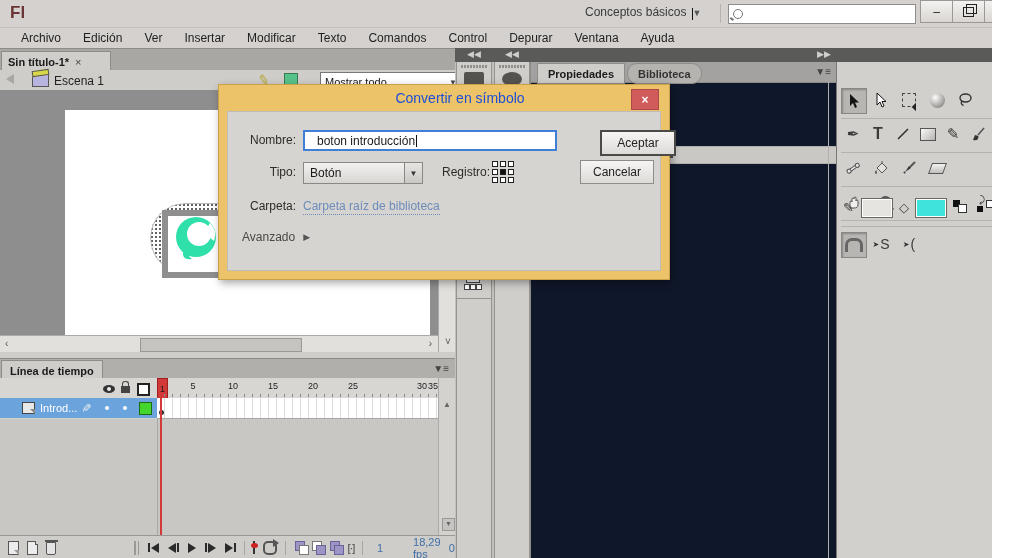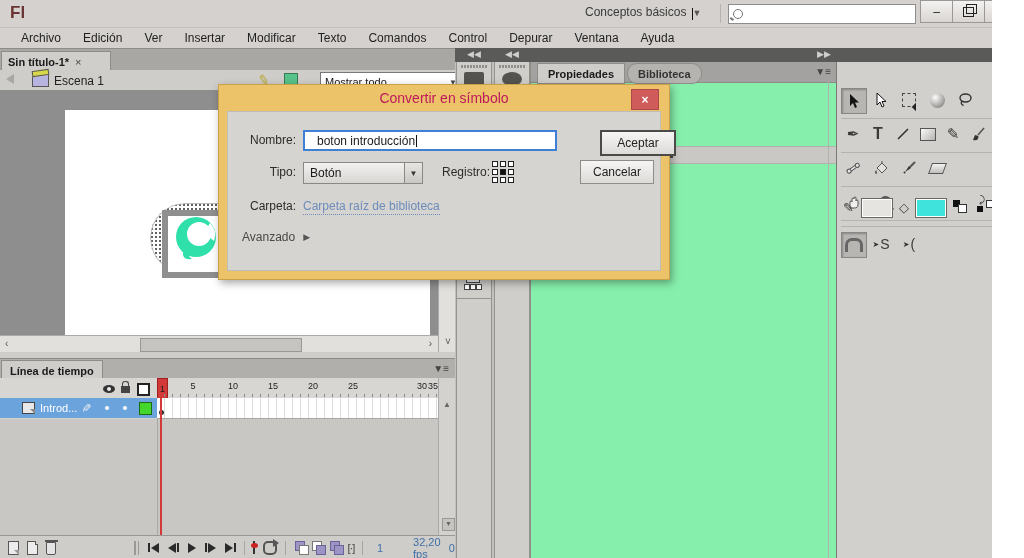--- a/index.html
+++ b/index.html
@@ -116,21 +116,21 @@
   
   .mid-col{left:455px;top:62px;width:75px;height:496px;background:#c3c1be;}
   .mini-strip{position:absolute;top:0;width:34px;height:496px;background:#d0cecb;border:1px solid #96948f;border-top:none;}
   .mini-grip{position:absolute;left:4px;top:3px;width:26px;height:3px;background:repeating-linear-gradient(90deg,#908e8b 0 2px,transparent 2px 3px);}
   .mini-icon-top{position:absolute;left:7px;top:10px;width:20px;height:14px;background:#55534f;border-radius:2px;}
   .align-ic{position:absolute;left:7px;top:210px;width:18px;height:18px;}
   .align-ic .r{position:absolute;left:2px;top:0;width:12px;height:9px;background:#f2f2f2;border:1px solid #444;}
   .align-ic .s{position:absolute;top:12px;width:4px;height:4px;background:#fff;border:1px solid #444;}
   .mini-sep{position:absolute;left:0;top:236px;width:100%;height:1px;background:#96948f;}
   
-  .props-dock{left:530px;top:62px;width:306px;height:496px;background:#86efac;border-left:1px solid #8e8b88;}
+  .props-dock{left:530px;top:62px;width:306px;height:496px;background:#0f172a;border-left:1px solid #8e8b88;}
   .props-tabstrip{position:absolute;left:0;top:0;width:100%;height:20px;background:#a4a2a0;border-bottom:1px solid #8e8b88;}
   .props-tab{position:absolute;top:1px;height:19px;display:flex;align-items:center;padding:0 10px;font-size:11px;font-weight:bold;border:1px solid #8e8b88;}
   .props-band{position:absolute;left:0;top:84px;width:100%;height:16px;background:#cac8c5;border-top:1px solid #b2b0ad;border-bottom:1px solid #b2b0ad;}
   .props-band-icon{position:absolute;left:134px;top:3px;width:8px;height:8px;background:#4a4a4a;border-radius:50% 0 0 50%;}
   .props-scroll-div{position:absolute;right:8px;top:20px;width:1px;height:476px;background:#b2b0ad;}
   
   .tools-dock{left:836px;top:62px;width:188px;height:496px;background:#d2d0cd;border-left:1px solid #7a7875;}
   .tools-tabstrip{position:absolute;left:0;top:0;width:100%;height:20px;background:#a4a2a0;border-bottom:1px solid #8e8b88;}
   .tools-tab{position:absolute;left:2px;top:1px;height:19px;display:flex;align-items:center;padding:0 10px;font-size:11px;font-weight:bold;background:#d2d0cd;border:1px solid #8e8b88;border-bottom:none;}
   .tool{position:absolute;width:24px;height:24px;display:flex;align-items:center;justify-content:center;color:#3c3a38;}
@@ -153,21 +153,21 @@
   .bw-ic .blk{position:absolute;left:0;top:0;width:7px;height:7px;background:#111;}
   .bw-ic .wht{position:absolute;left:5px;top:4px;width:7px;height:7px;background:#fff;border:1px solid #333;}
   .swap-ic{position:absolute;width:18px;height:14px;}
   .swap-ic .a{position:absolute;left:0;top:6px;width:6px;height:6px;background:#111;}
   .swap-ic .b2{position:absolute;left:9px;top:0px;width:6px;height:6px;background:#fff;border:1px solid #333;}
   .swap-ic::after{content:"⤸";position:absolute;left:2px;top:-6px;font-size:10px;color:#333;}
   .magnet{width:12px;height:11px;border:3px solid #666;border-top:none;border-radius:0 0 7px 7px;transform:rotate(180deg);}
   .arrow-pre{font-size:8px;margin-right:1px;color:#333;}
   
   .dialog{left:218px;top:84px;width:450px;height:194px;background:var(--accent-orange,#ecc368);border:1px solid #c9a14a;box-shadow:2px 3px 8px rgba(0,0,0,.35);z-index:10;}
-  .dialog-title{position:absolute;left:0;top:0;width:100%;height:26px;display:flex;align-items:center;justify-content:center;font-size:14px;color:#be185d;}
+  .dialog-title{position:absolute;left:16px;top:0;width:100%;height:26px;display:flex;align-items:center;justify-content:center;font-size:14px;color:#1d4ed8;}
   .dialog-close{position:absolute;right:10px;top:4px;width:26px;height:19px;background:var(--close-red,#cf5b5b);border:1px solid #b04848;
       color:#fff;font-size:12px;font-weight:bold;display:flex;align-items:center;justify-content:center;}
   .dialog-body{position:absolute;left:8px;top:26px;width:432px;height:158px;background:#d6d4d1;border:1px solid #bfbdba;}
   .dlg-label{position:absolute;width:60px;text-align:right;color:#2e2c2a;}
   .dlg-input{position:absolute;left:75px;top:18px;width:238px;height:17px;background:#fff;border:2px solid #3f7fd6;display:flex;align-items:center;padding-left:12px;font-size:12px;}
   .caret{display:inline-block;width:1px;height:12px;background:#111;margin-left:1px;}
   .dlg-btn{position:absolute;left:352px;width:72px;height:22px;background:linear-gradient(#f6f5f4,#dddbd8);border:1px solid #8f8d8a;
       display:flex;align-items:center;justify-content:center;font-size:12px;color:#222;}
   .dlg-btn.default{border:2px solid #4a4a48;}
   .dropdown{position:absolute;left:75px;top:50px;width:118px;height:20px;background:linear-gradient(#f2f1f0,#d8d6d3);border:1px solid #8a8885;display:flex;align-items:center;}
@@ -338,21 +338,21 @@
         <span class="f" style="left:0;top:0;"></span>
         <span class="b" style="left:4px;top:4px;"></span>
       </span>
     <span class="onion">
         <span class="b"></span>
         <span class="b" style="left:4px;top:4px;"></span>
       </span>
     <span class="onion-brk">[·]</span>
     <span class="vbar-sep"></span>
     <span class="bb-num" style="margin-left:14px;">1</span>
-    <span class="bb-num" style="margin-left:30px;">32,20 fps</span>
+    <span class="bb-num" style="margin-left:30px;">18,29 fps</span>
     <span class="bb-num" style="margin-left:6px;">0</span>
   </div>
 
   <div class="abs dock-header">
     <span style="left:12px;">◀◀</span>
     <span style="left:50px;">◀◀</span>
     <span style="left:362px;">▶▶</span>
     <span style="left:552px;">▶▶</span>
   </div>
 

